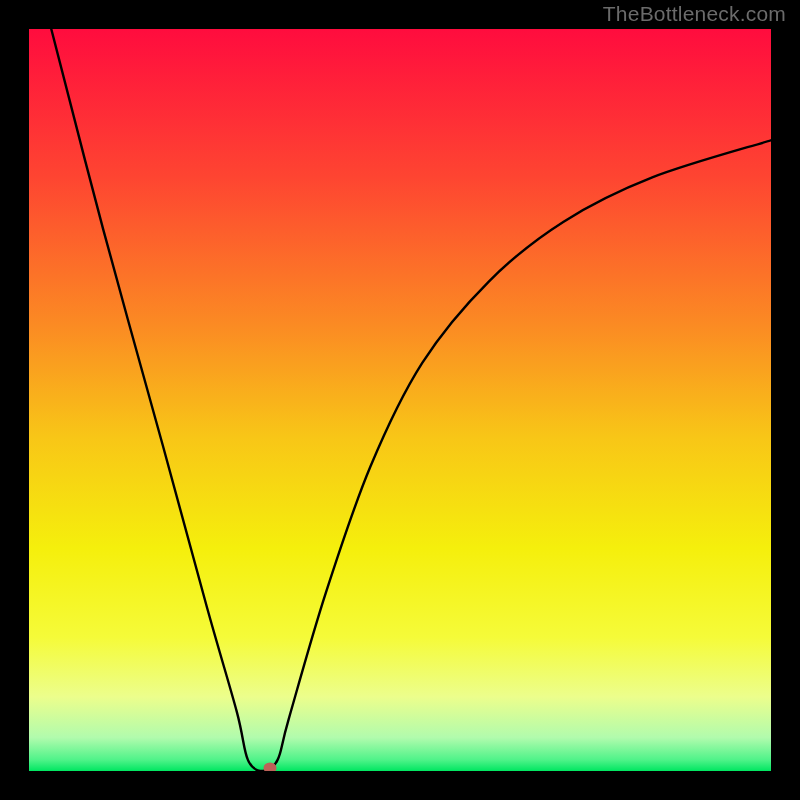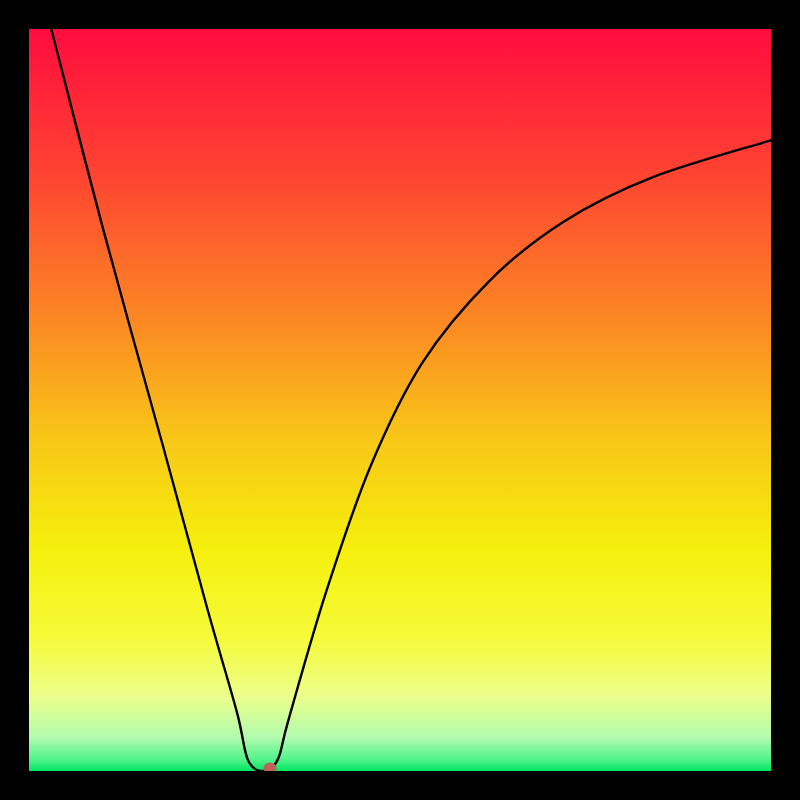--- a/index.html
+++ b/index.html
@@ -54,20 +54,21 @@
     border-radius: 50% / 50%;
     background: #be6158;
     z-index: 4;
     transform: translate(-50%, -50%);
   }
 </style>
 </head>
 <body>
 
 <div class="frame">
+  <div class="watermark">TheBottleneck.com</div>
 
   <div class="plot-area">
     <div class="grad" id="grad" style="background: linear-gradient(rgb(255, 12, 62) 0%, rgb(254, 69, 49) 20%, rgb(251, 139, 35) 40%, rgb(248, 198, 23) 55%, rgb(245, 239, 12) 70%, rgb(245, 251, 57) 82%, rgb(236, 254, 140) 90%, rgb(177, 251, 173) 95.5%, rgb(79, 243, 137) 98.5%, rgb(0, 230, 97) 100%);"></div>
     <svg class="curve" viewBox="0 0 742 742" preserveAspectRatio="none">
       <path id="curvePath" fill="none" stroke="#000" stroke-width="2.4" stroke-linejoin="round" stroke-linecap="round" d="M 22.259999999999998 0 C 30.92 33.39, 55.65 131.09, 74.20 200.34 C 92.75 269.59, 116.25 352.45, 133.56 415.52 C 150.87 478.59, 165.71 534.24, 178.08 578.76 C 190.45 623.28, 200.96 657.29, 207.76 682.64 C 214.56 707.99, 214.56 720.98, 218.89 730.87 C 223.22 740.76, 228.78 742.00, 233.73 742.00 C 238.68 742.00, 244.24 739.53, 248.57 730.87 C 252.90 722.21, 251.66 717.88, 259.70 690.06 C 267.74 662.23, 283.20 605.97, 296.80 563.92 C 310.40 521.87, 325.24 476.12, 341.32 437.78 C 357.40 399.44, 373.47 364.82, 393.26 333.90 C 413.05 302.98, 436.54 275.78, 460.04 252.28 C 483.54 228.78, 507.03 210.23, 534.24 192.92 C 561.45 175.61, 588.65 162.00, 623.28 148.40 C 657.91 134.80, 722.21 117.48, 742.00 111.30"></path>
     </svg>
     <div class="marker" id="marker" style="left: 241.15px; top: 739px;"></div>
   </div>
 </div>
 

